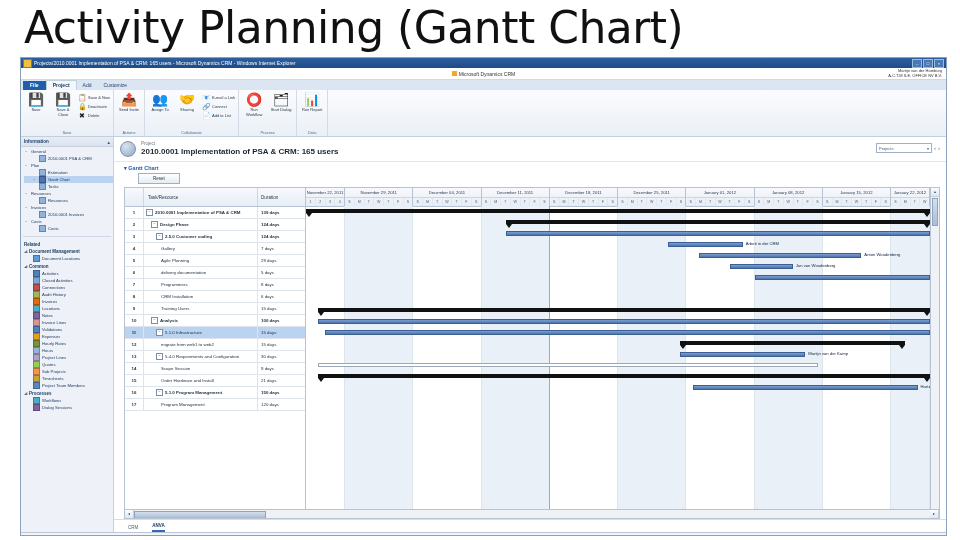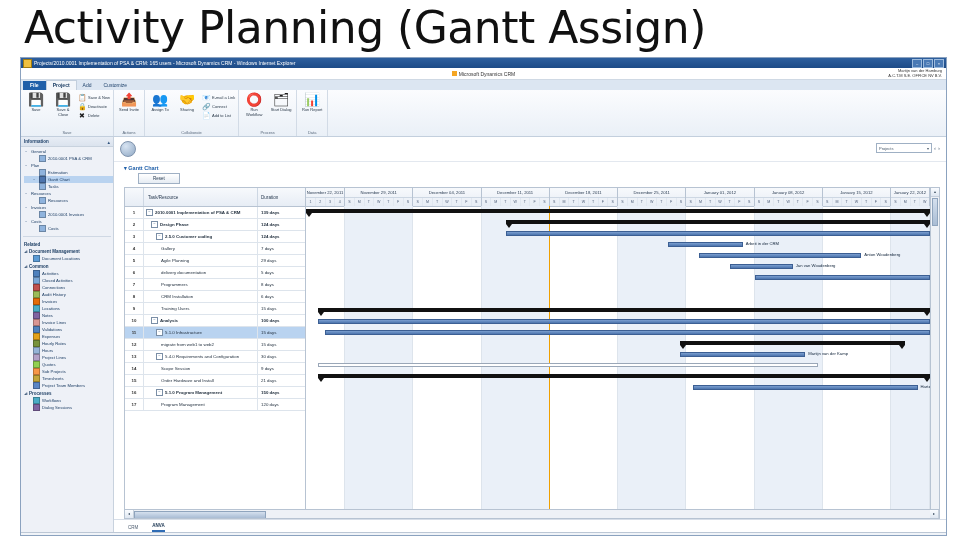--- a/index.html
+++ b/index.html
@@ -179,21 +179,21 @@
     display:flex;align-items:center;padding:0 4px;justify-content:space-between;
   }
   .statusbar .sr{font-size:4.2px;color:#3c4a5c;display:flex;align-items:center;gap:4px;}
   .statusbar .zoomsel{border:1px solid #a8b6c7;background:#fff;padding:0 3px;font-size:4px;}
 </style>
 </head>
 <body>
 
 <div class="slide">
 
-  <div class="slide-title">Activity Planning (Gantt Assign)</div>
+  <div class="slide-title">Activity Planning (Gantt Chart)</div>
 
   <div class="win">
 
     <div class="titlebar">
       <span class="tb-ico"></span>
       <span class="tb-text">Projects/2010.0001 Implementation of PSA &amp; CRM: 165 users - Microsoft Dynamics CRM - Windows Internet Explorer</span>
       <span class="tb-btns">
         <span>–</span>
         <span>□</span>
         <span>×</span>
@@ -465,20 +465,24 @@
                 <span class="lb">Dialog Sessions</span>
               </div>
             </div>
         </div>
       </div>
 
       <div class="main">
 
         <div class="recbar">
           <span class="recicon"></span>
+          <span class="reclabels">
+            <div class="rl1">Project</div>
+            <div class="rl2">2010.0001 Implementation of PSA &amp; CRM: 165 users</div>
+          </span>
           <span class="recright">
             <span class="selbox">
               <span>Projects</span>
               <span>▾</span>
             </span>
             <span class="nav-arrow">‹</span>
             <span class="nav-arrow">›</span>
           </span>
         </div>
 

